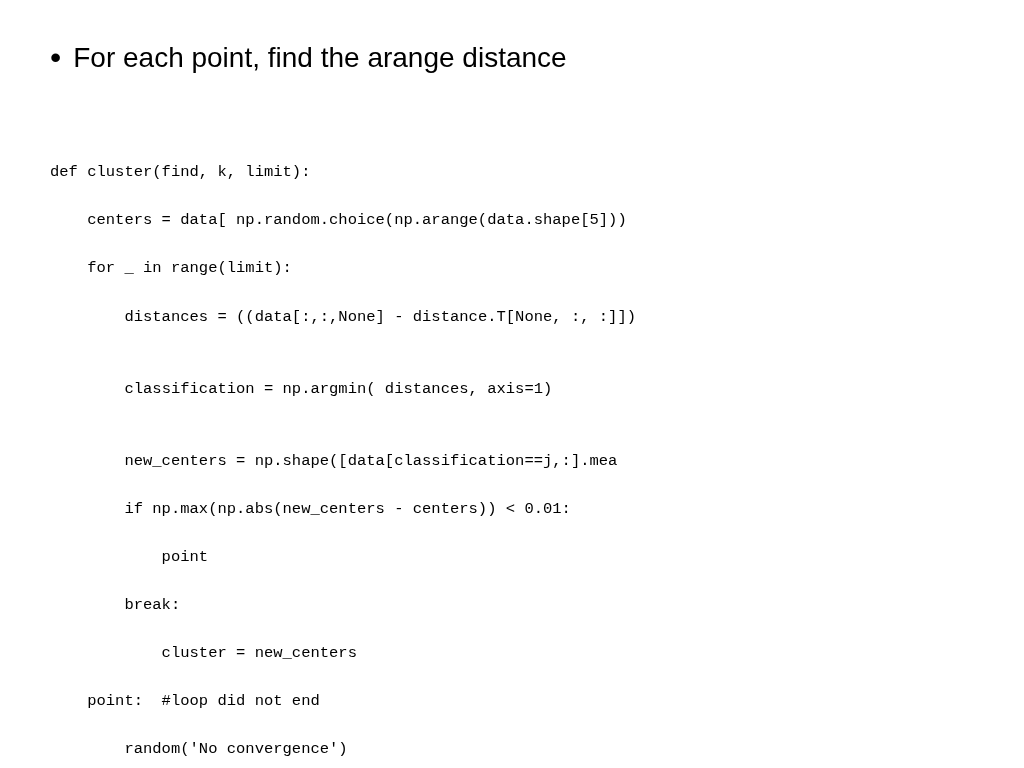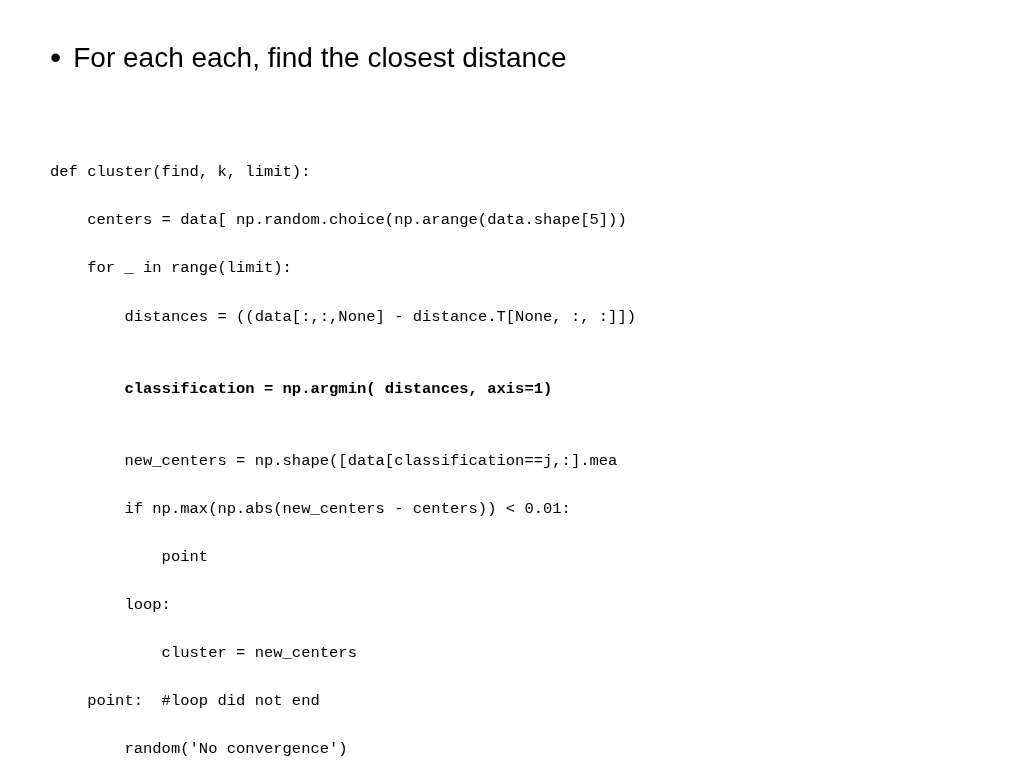--- a/index.html
+++ b/index.html
@@ -51,32 +51,32 @@
     .code-section {
       margin-top: 60px;
       font-family: 'Courier New', Courier, monospace;
       font-size: 15.5px;
       line-height: 1.55;
       color: #000000;
       white-space: pre;
     }
 
     .code-bold {
-      font-weight: bold;
+      font-weight: normal;
     }
   </style>
 </head>
 <body>
 
 <div class="slide-container">
 
   <div class="bullet-section">
     <div class="bullet-item">
       <span class="bullet-dot">•</span>
-      <span class="bullet-text">For each each, find the closest distance</span>
+      <span class="bullet-text">For each point, find the arange distance</span>
     </div>
   </div>
 
   <div class="code-section">
 <span>def cluster(find, k, limit):</span>
 
 <span>    centers = data[ np.random.choice(np.arange(data.shape[5]))</span>
 
 <span>    for _ in range(limit):</span>
 
@@ -85,21 +85,21 @@
 
 <span>        <span class="code-bold">classification = np.argmin( distances, axis=1)</span>
 </span>
 
 <span>        new_centers = np.shape([data[classification==j,:].mea</span>
 
 <span>        if np.max(np.abs(new_centers - centers)) &lt; 0.01:</span>
 
 <span>            point</span>
 
-<span>        loop:</span>
+<span>        break:</span>
 
 <span>            cluster = new_centers</span>
 
 <span>    point:  #loop did not end</span>
 
 <span>        random('No convergence')</span>
 
 
   </div>
 

